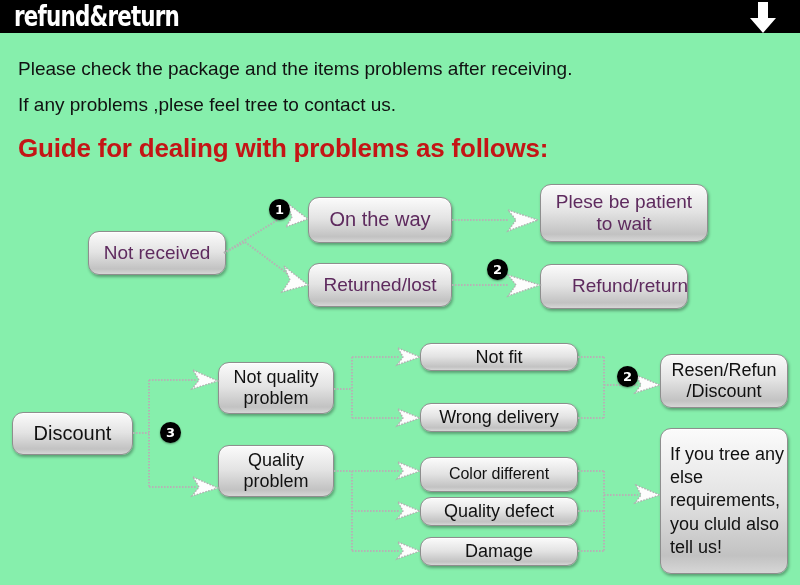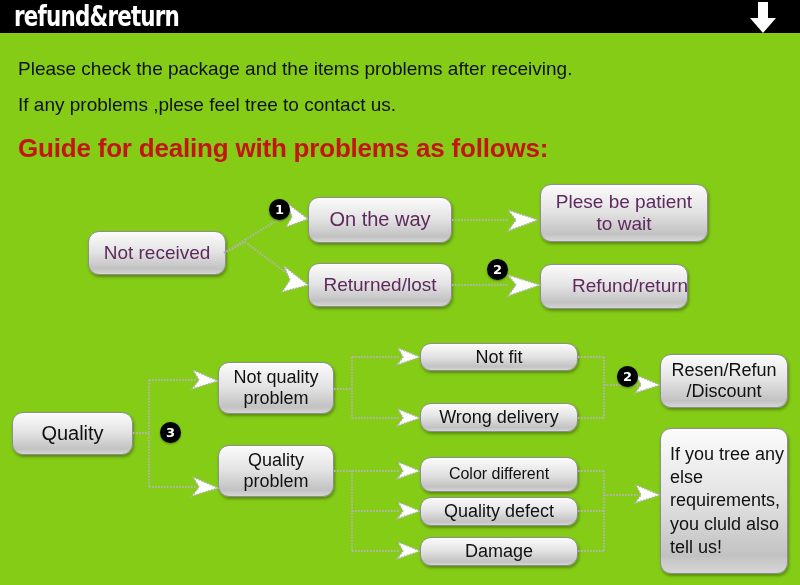--- a/index.html
+++ b/index.html
@@ -12,21 +12,21 @@
     width: 800px;
     height: 585px;
     font-family: "Liberation Sans", sans-serif;
     color: #1a1a1a;
     overflow: hidden;
   }
   #page {
     position: relative;
     width: 800px;
     height: 585px;
-    background: #84cc16;
+    background: #86efac;
   }
 
   
   .header-bar {
     position: absolute;
     left: 0; top: 0;
     width: 800px;
     height: 33px;
     background: #000000;
   }
@@ -221,21 +221,21 @@
 
   <div class="node purple" style="left:308px; top:263px; width:144px; height:44px; font-size:19px;">Returned/lost</div>
 
   <div class="node purple" style="left:540px; top:184px; width:168px; height:58px; font-size:19px; padding:0 6px;">Plese be patient to wait</div>
 
   <div class="node purple" style="left:540px; top:264px; width:148px; height:45px; font-size:19px;padding-left:32px;">Refund/return</div>
 
   <div class="step-badge" style="left:269px; top:199px;">1</div>
   <div class="step-badge" style="left:487px; top:259px;">2</div>
 
-  <div class="node" style="left:12px; top:412px; width:121px; height:43px; font-size:20px;">Quality</div>
+  <div class="node" style="left:12px; top:412px; width:121px; height:43px; font-size:20px;">Discount</div>
 
   <div class="step-badge" style="left:160px; top:422px;">3</div>
 
   <div class="node" style="left:218px; top:362px; width:116px; height:52px; font-size:18px;">Not quality problem</div>
 
   <div class="node" style="left:218px; top:445px; width:116px; height:52px; font-size:18px;">Quality problem</div>
 
   <div class="node" style="left:420px; top:343px; width:158px; height:28px; font-size:18px;">Not fit</div>
 
   <div class="node" style="left:420px; top:403px; width:158px; height:29px; font-size:18px;">Wrong delivery</div>

